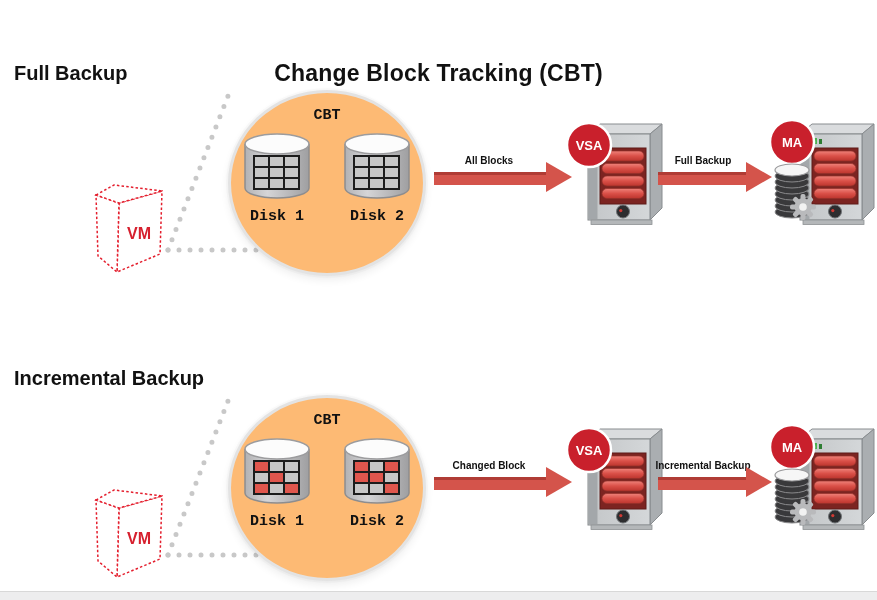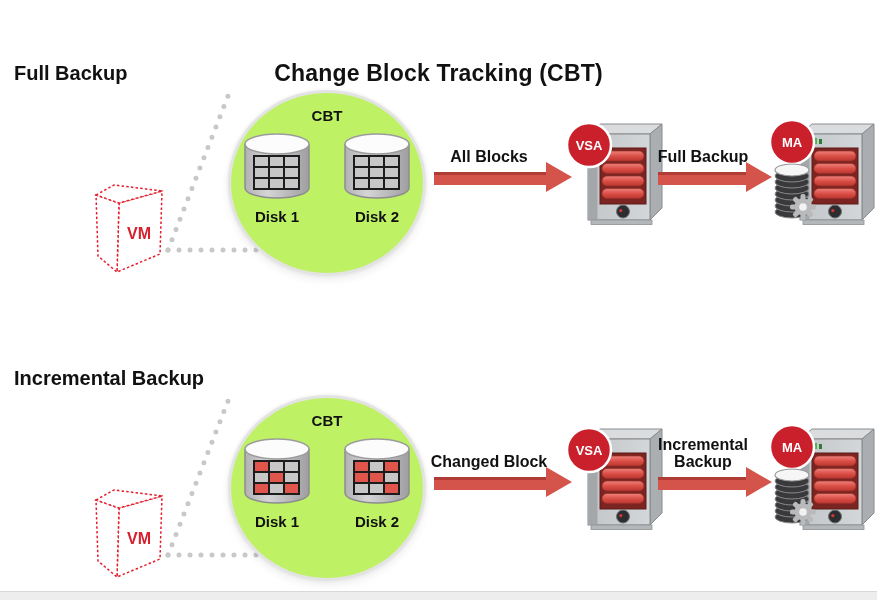--- a/index.html
+++ b/index.html
@@ -14,42 +14,42 @@
     font-size:23px;font-weight:bold;letter-spacing:.2px;color:#111;margin-top:48px;
   }
   .section{position:absolute;left:0;width:877px;height:250px;}
   .section.top{top:60px;}
   .section.bottom{top:365px;}
   .heading{position:absolute;left:14px;top:2px;font-size:20px;font-weight:bold;color:#111;}
   .vm{position:absolute;left:94px;top:122px;overflow:visible;}
   .dots{position:absolute;left:160px;top:30px;overflow:visible;}
   .cbt-circle{
     position:absolute;left:228px;top:30px;width:192px;height:180px;
-    background:#bef264;border:3px solid #e3e3e3;border-radius:50%;
+    background:#fdba74;border:3px solid #e3e3e3;border-radius:50%;
     box-shadow:0 0 0 2px rgba(0,0,0,.02),0 4px 8px rgba(0,0,0,.07);
-    display:flex;flex-direction:column;align-items:center;
+    display:flex;flex-direction:column;align-items:center;font-family:Liberation Mono, monospace;
   }
   .cbt-label{margin-top:14px;font-size:15px;font-weight:bold;color:#111;}
   .disk-row{display:flex;gap:32px;margin-top:8px;}
   .disk{display:flex;flex-direction:column;align-items:center;width:68px;}
   .disk .cylwrap{position:relative;width:68px;height:70px;}
   .blockgrid{
     position:absolute;left:10px;top:23px;
     display:grid;grid-template-columns:repeat(3,13px);grid-auto-rows:9px;
     gap:2px;background:#1c1c1c;border:2px solid #1c1c1c;
   }
   .cell.gray{background:#c7c7c7;}
   .cell.red{background:#e0564d;}
   .disk-label{margin-top:6px;font-size:15px;font-weight:bold;color:#111;}
   .arrow{position:absolute;top:60px;height:72px;}
   .arrow1{left:434px;width:138px;}
   .arrow2{left:658px;width:114px;}
   .arrow-label{
     position:absolute;left:-14px;right:14px;bottom:26px;text-align:center;
-    font-size:16px;font-weight:bold;color:#111;line-height:1.1;
+    font-size:10px;font-weight:bold;color:#111;line-height:1.1;
   }
   .arrow2 .arrow-label{left:-6px;right:18px;}
   .arrow-shaft{
     position:absolute;left:0;right:26px;bottom:7px;height:10px;
     background:#d4544b;border-top:3px solid #b03c35;
   }
   .arrow-head{
     position:absolute;right:0;bottom:0;width:0;height:0;
     border-top:15px solid transparent;border-bottom:15px solid transparent;
     border-left:26px solid #d4544b;

